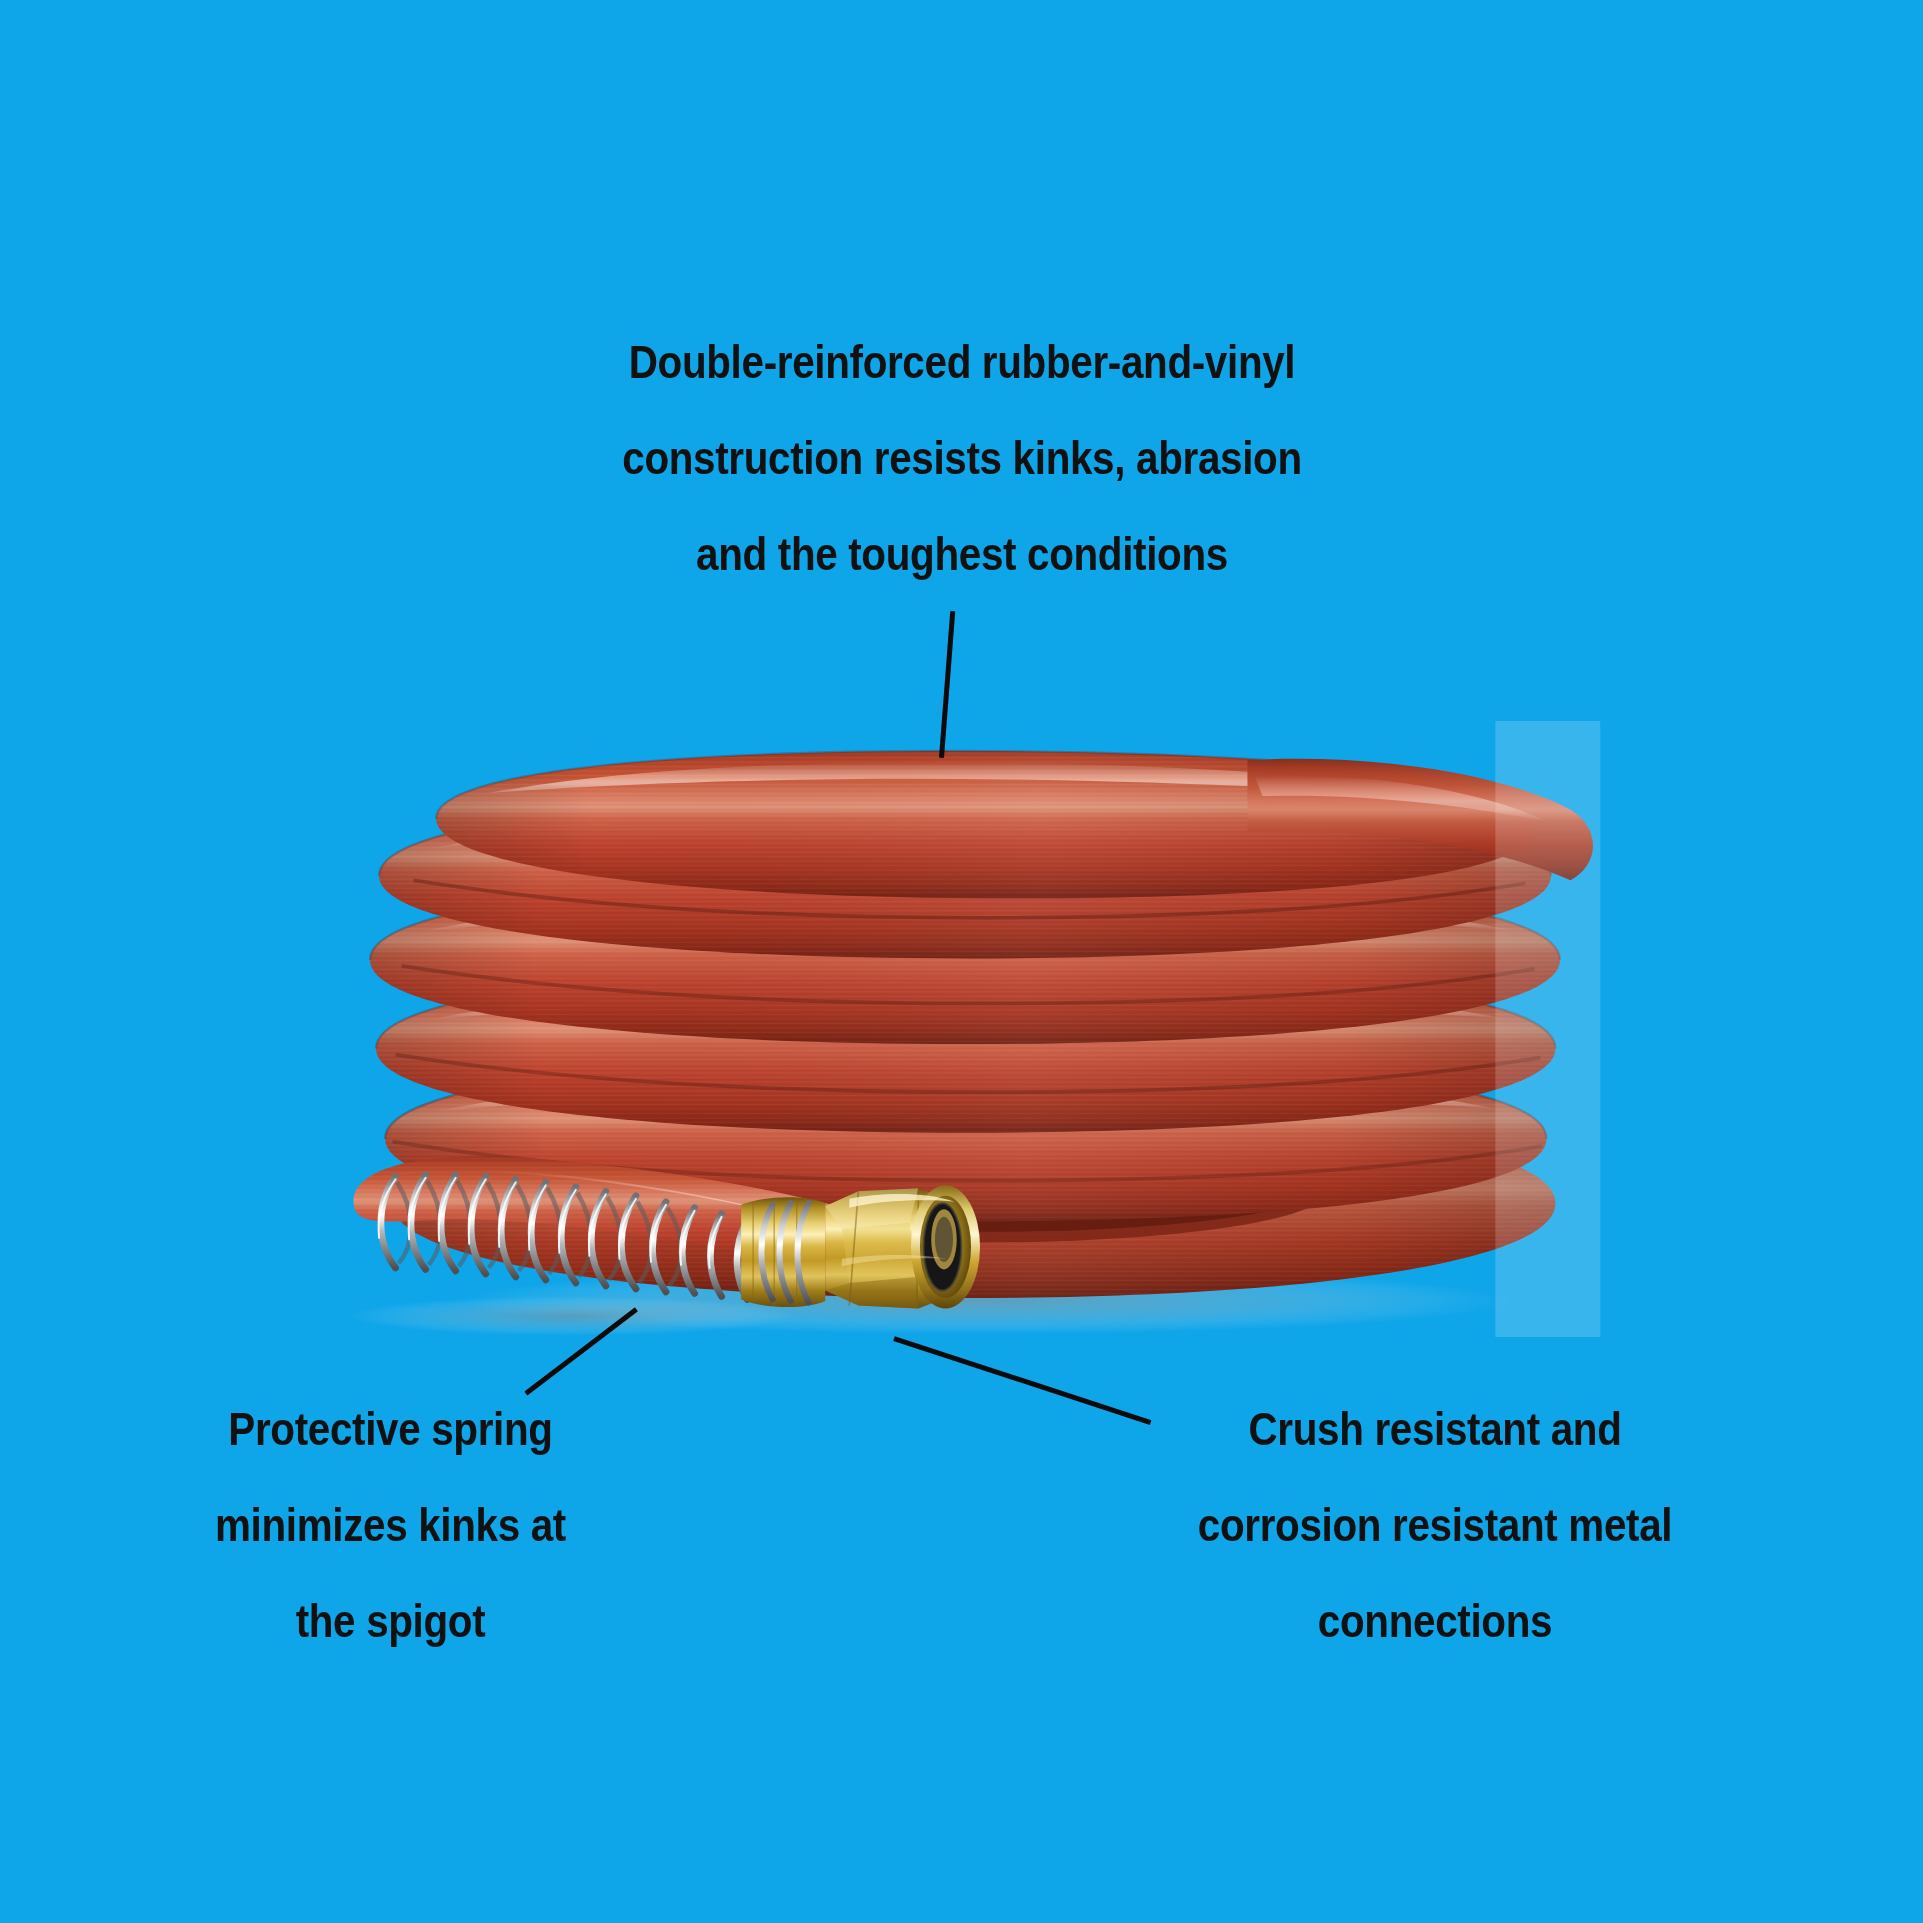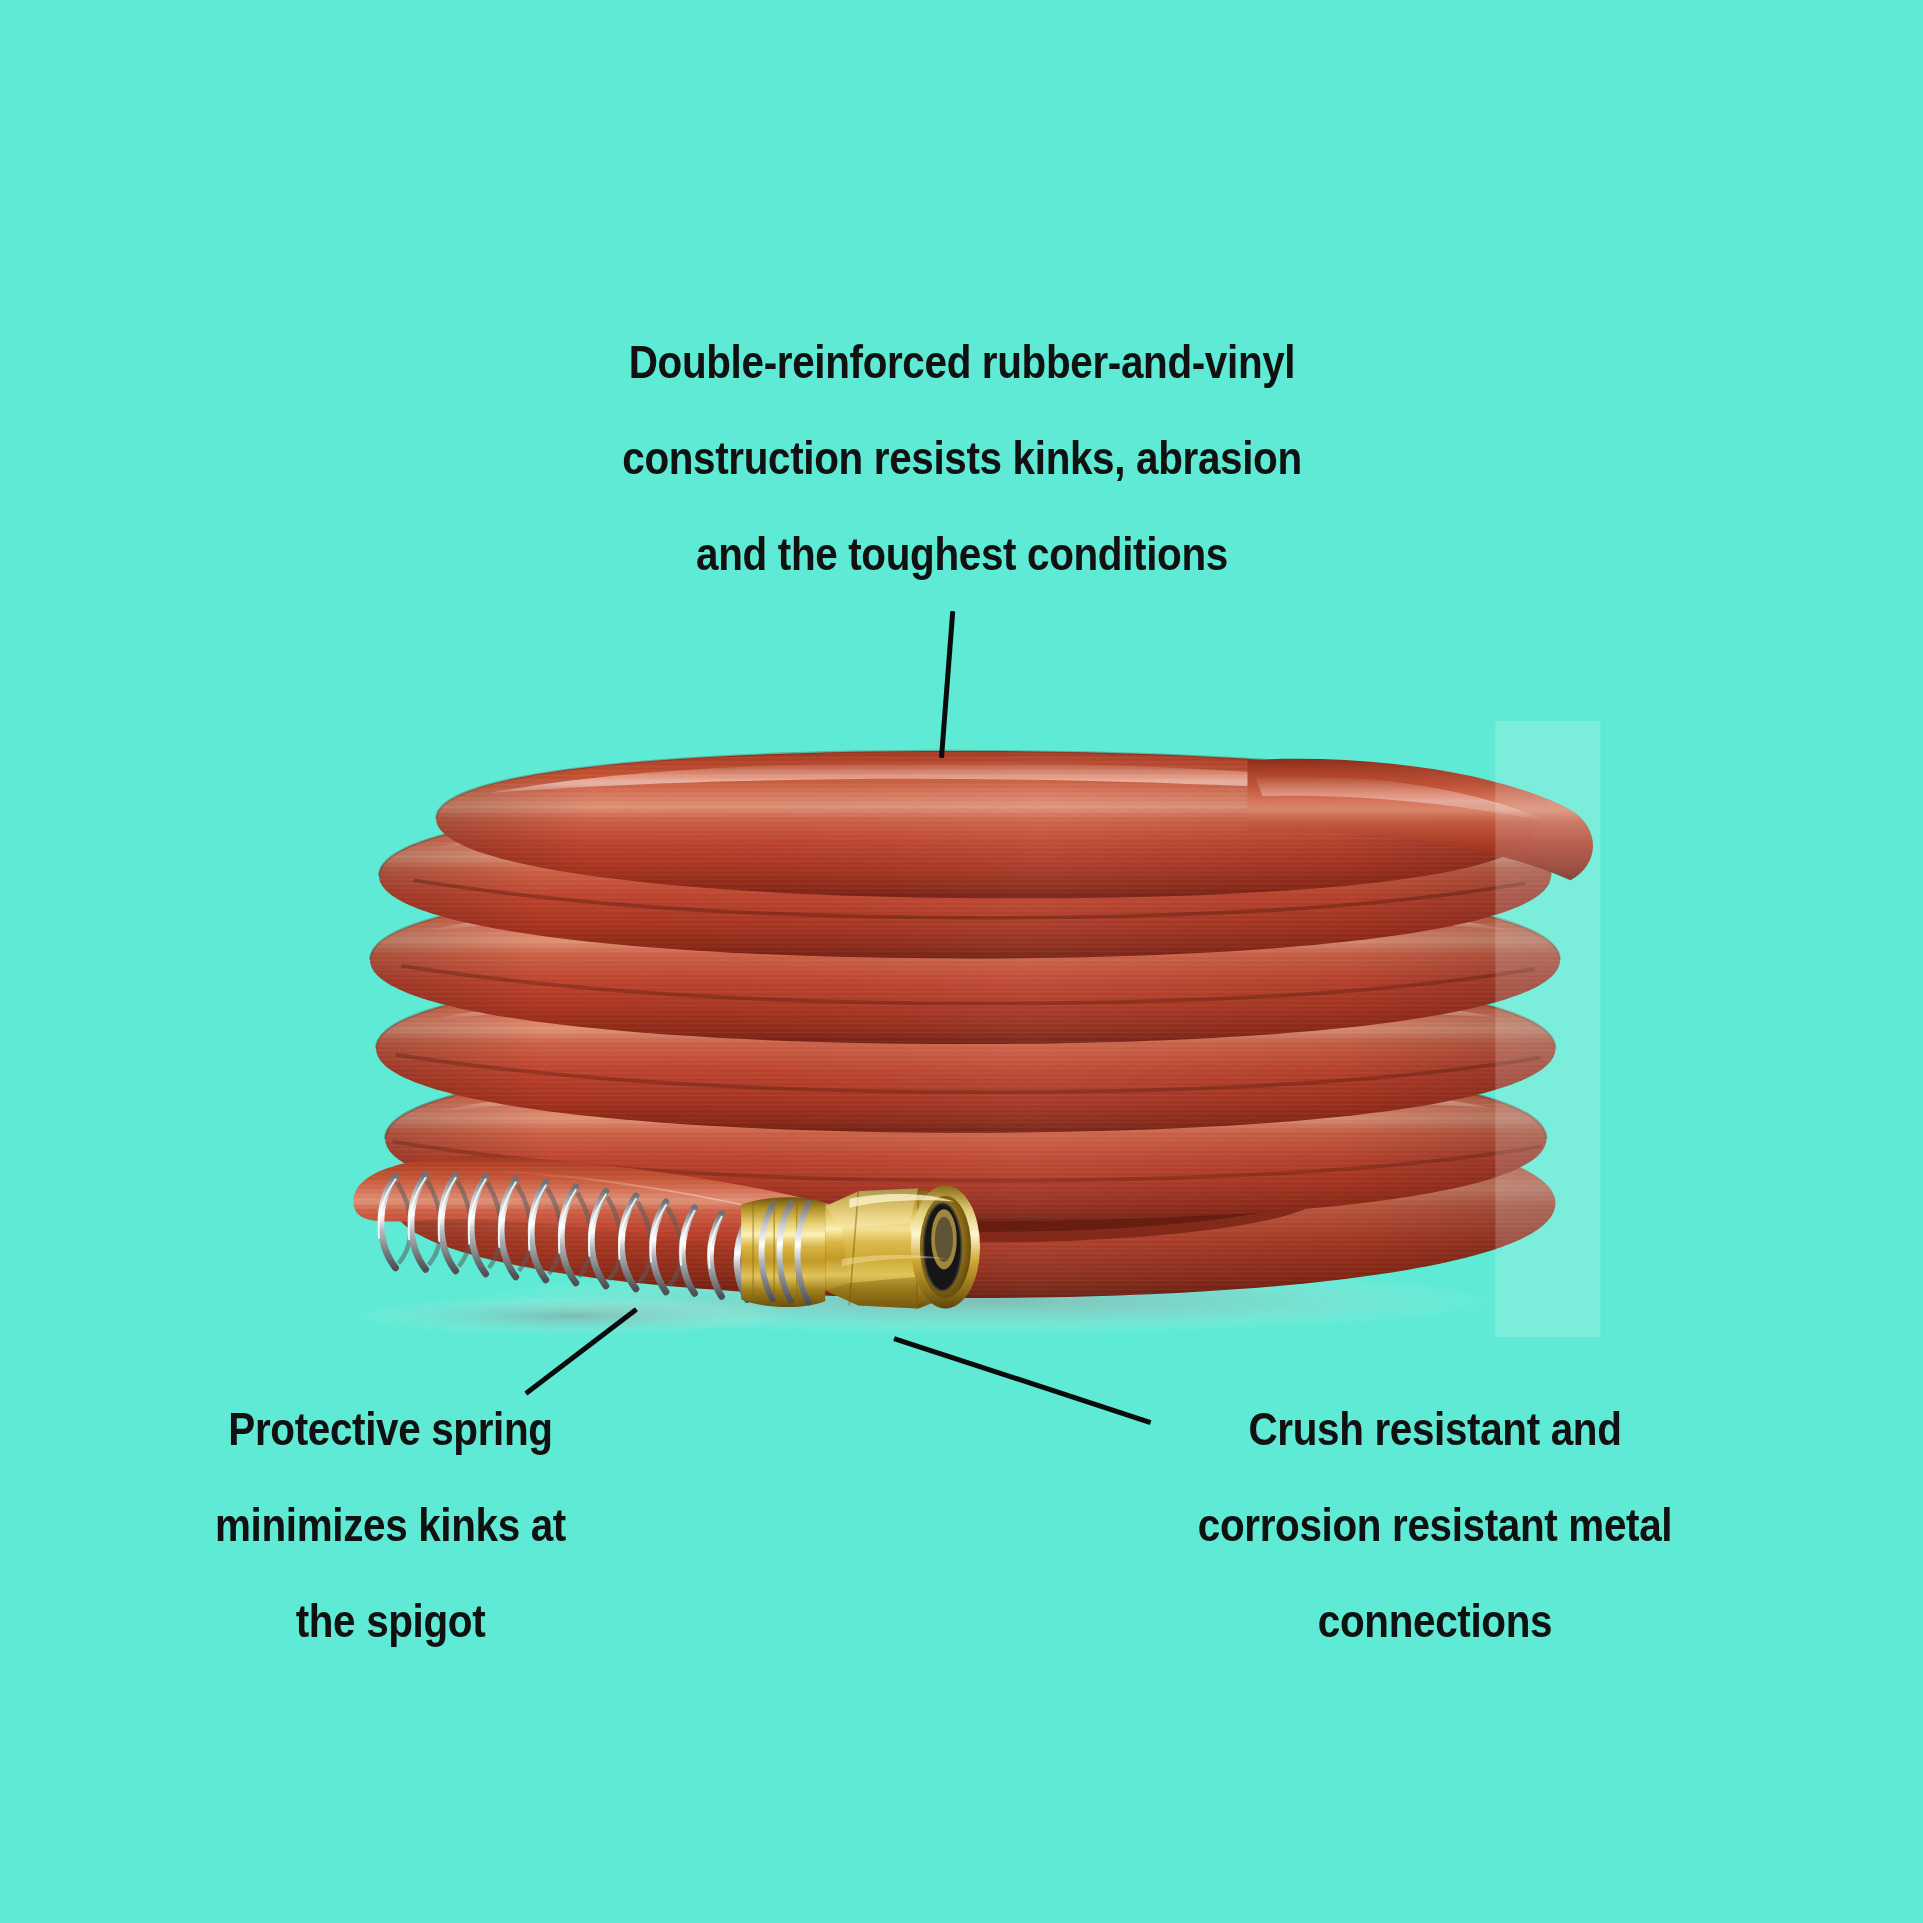--- a/index.html
+++ b/index.html
@@ -67,21 +67,21 @@
     left: 323px;
     top: 721px;
     width: 1278px;
     height: 616px;
   }
   #product svg { display: block; width: 100%; height: 100%; overflow: visible; }
 </style>
 </head>
 <body>
 
-<div id="stage" style="background: #5eead4;">
+<div id="stage" style="background: #0ea5e9;">
 
   <div id="product">
     <svg viewBox="0 0 1700 820" xmlns="http://www.w3.org/2000/svg">
       <defs>
 
         <linearGradient id="gHoseV" x1="0" y1="0" x2="0" y2="1">
           <stop offset="0.00" stop-color="#9d3520"></stop>
           <stop offset="0.06" stop-color="#b34228"></stop>
           <stop offset="0.18" stop-color="#c75636"></stop>
           <stop offset="0.30" stop-color="#d9795f"></stop>

